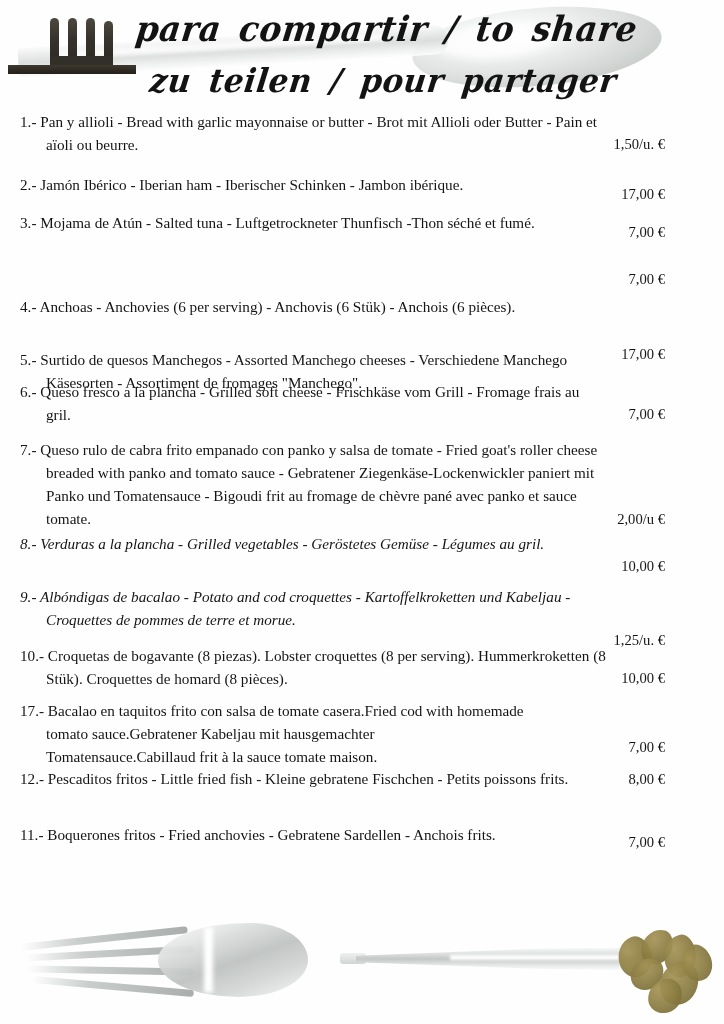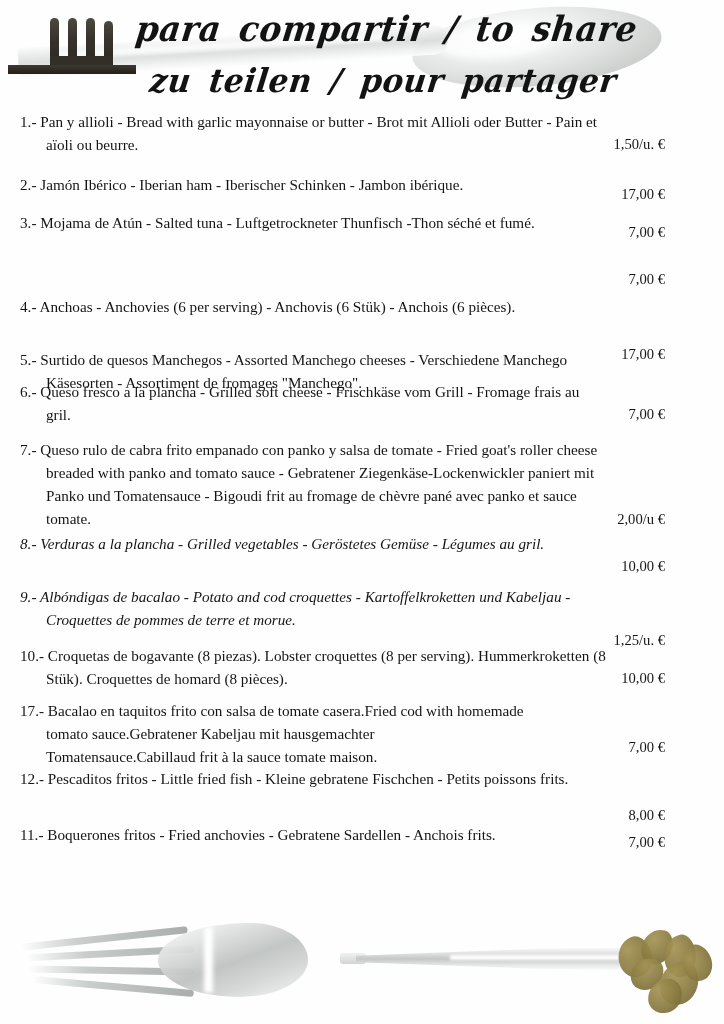--- a/index.html
+++ b/index.html
@@ -358,21 +358,21 @@
         <div class="item-price" style="top: 559px;">10,00 €</div>
       </div>
       <div class="menu-row">
         <div class="item-text" style="top: 591px;"><span>17.- </span>Bacalao en taquitos frito con salsa de tomate casera.Fried cod with homemade
 tomato sauce.Gebratener Kabeljau mit hausgemachter
 Tomatensauce.Cabillaud frit à la sauce tomate maison.</div>
         <div class="item-price" style="top: 628px;">7,00 €</div>
       </div>
       <div class="menu-row">
         <div class="item-text" style="top: 659px;"><span>12.- </span>Pescaditos fritos - Little fried fish - Kleine gebratene Fischchen - Petits poissons frits.</div>
-        <div class="item-price" style="top: 696px;">8,00 €</div>
+        <div class="item-price" style="top: 660px;">8,00 €</div>
       </div>
       <div class="menu-row">
         <div class="item-text" style="top: 715px;"><span>11.- </span>Boquerones fritos - Fried anchovies - Gebratene Sardellen - Anchois frits.</div>
         <div class="item-price" style="top: 723px;">7,00 €</div>
       </div>
     </div>
 
   <div id="footer-art">
 
     <div class="fork-left">

